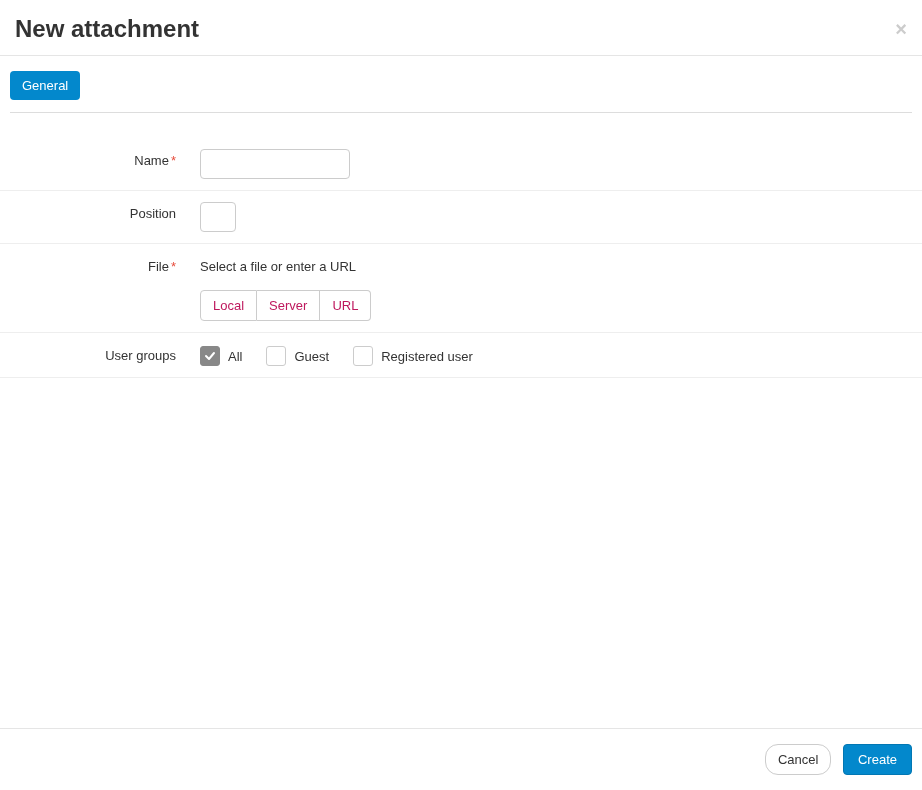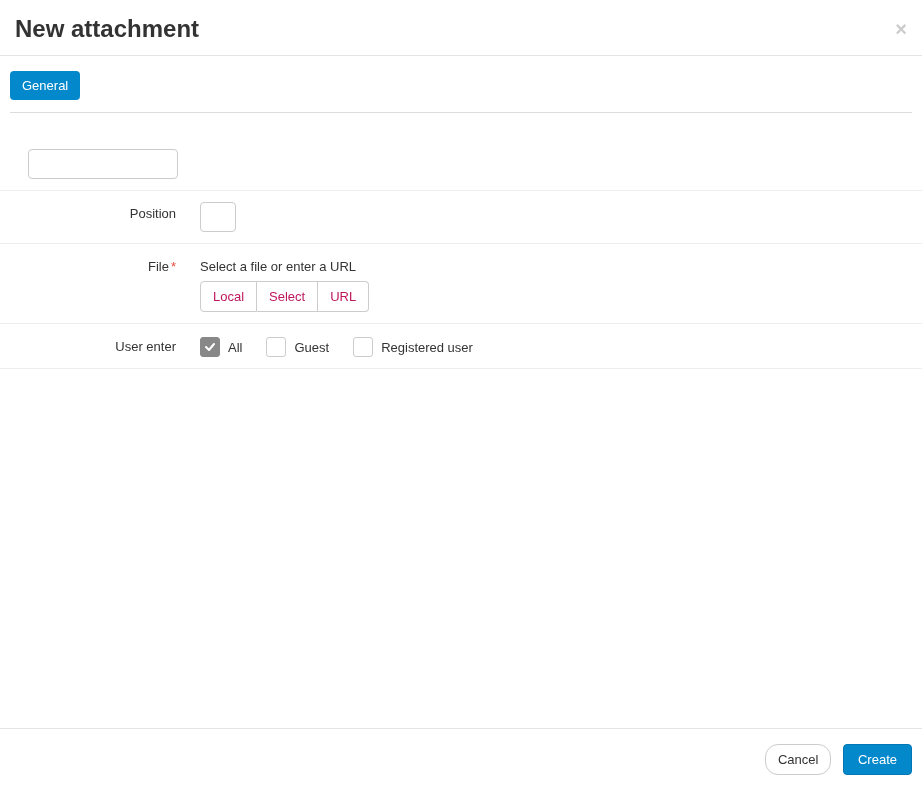--- a/index.html
+++ b/index.html
@@ -79,21 +79,21 @@
       padding: 4px 8px;
       border: 1px solid #ccc;
       border-radius: 4px;
       font-size: 13px;
     }
     .name-input { width: 150px; }
     .pos-input { width: 36px; }
     .file-hint {
       font-size: 13px;
       color: #333;
-      margin-bottom: 7px;
+      margin-bottom: 16px;
       padding-top: 4px;
     }
     .btn-group {
       display: inline-flex;
     }
     .btn-group .btn {
       background: #fff;
       border: 1px solid #ccc;
       padding: 7px 12px;
       font-size: 13px;
@@ -177,20 +177,23 @@
 </div>
 
 <div class="modal-body">
   <div class="tabs-row">
     <span class="tab-pill">General</span>
   </div>
 
   <div class="form-area">
 
     <div class="form-group">
+      <div class="label-col">
+        <span>Name</span><span class="req">*</span>
+      </div>
       <div class="input-col">
         <input type="text" class="text-input name-input" value="" style="">
       </div>
     </div>
 
     <div class="divider-line"></div>
 
     <div class="form-group">
       <div class="label-col">
         <span>Position</span>
@@ -203,31 +206,31 @@
     <div class="divider-line"></div>
 
     <div class="form-group">
       <div class="label-col">
         <span>File</span><span class="req">*</span>
       </div>
       <div class="input-col">
         <div class="file-hint">Select a file or enter a URL</div>
         <div class="btn-group">
           <button class="btn">Local</button>
-          <button class="btn">Select</button>
+          <button class="btn">Server</button>
           <button class="btn">URL</button>
         </div>
       </div>
     </div>
 
     <div class="divider-line"></div>
 
     <div class="form-group">
       <div class="label-col">
-        <span>User enter</span>
+        <span>User groups</span>
       </div>
       <div class="input-col">
         <div class="checkbox-row">
 
           <div class="checkbox-item">
             <span class="cb checked">
               <svg width="12" height="12" viewBox="0 0 12 12">
                   <path d="M2 6 L5 9 L10 3" stroke="#fff" stroke-width="2" fill="none" stroke-linecap="round" stroke-linejoin="round"></path>
                 </svg>
             </span>

